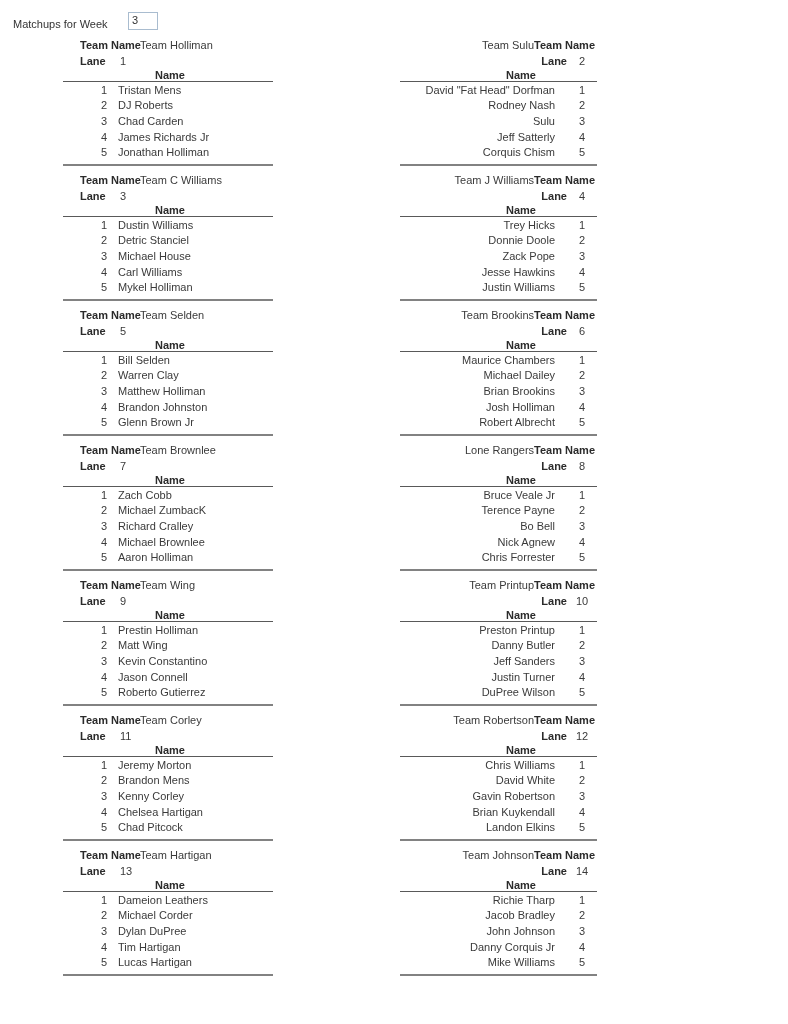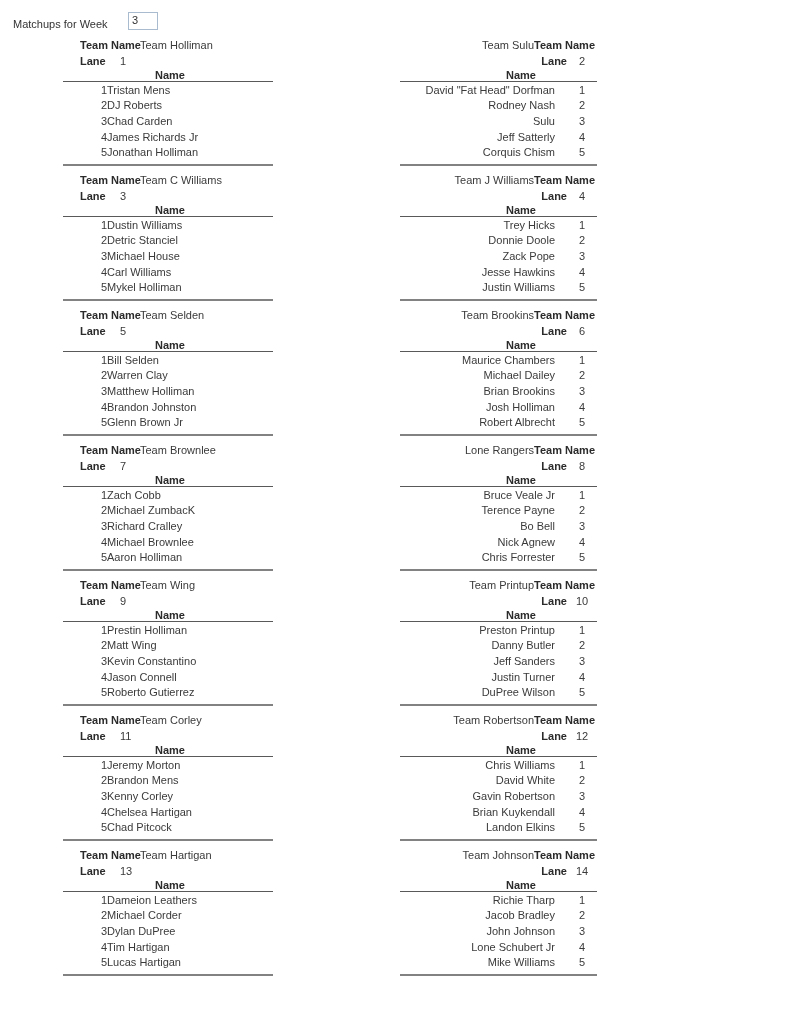--- a/index.html
+++ b/index.html
@@ -27,21 +27,21 @@
   .p-row{display:flex;align-items:center;height:15.6px;white-space:nowrap;}
   .rule{margin-top:auto;flex:none;height:0;border-bottom:2px solid #828282;}
 
   
   .left .team-row{padding-left:17px;}
   .left .team-label{width:60px;flex:none;}
   .left .lane-row{padding-left:17px;}
   .left .lane-label{width:40px;flex:none;}
   .left .name-head{padding-left:4px;}
   .left .p-num{width:44px;text-align:right;flex:none;}
-  .left .p-name{}
+  .left .p-name{margin-left:11px;}
 
   
   .right .team-row{padding-left:18px;padding-right:2px;justify-content:flex-end;}
   .right .lane-row{justify-content:flex-end;}
   .right .lane-num{width:30px;text-align:center;flex:none;}
   .right .name-head{padding-left:45px;}
   .right .p-row{justify-content:flex-end;}
   .right .p-name{text-align:right;padding-right:12px;}
   .right .p-num{width:30px;text-align:center;flex:none;}
 </style>
@@ -515,21 +515,21 @@
         </div>
         <div class="p-row">
           <span class="p-name">Jacob Bradley</span>
           <span class="p-num">2</span>
         </div>
         <div class="p-row">
           <span class="p-name">John Johnson</span>
           <span class="p-num">3</span>
         </div>
         <div class="p-row">
-          <span class="p-name">Lone Schubert Jr</span>
+          <span class="p-name">Danny Corquis Jr</span>
           <span class="p-num">4</span>
         </div>
         <div class="p-row">
           <span class="p-name">Mike Williams</span>
           <span class="p-num">5</span>
         </div>
       </div>
       <div class="rule"></div>
     </div>
   </div>

